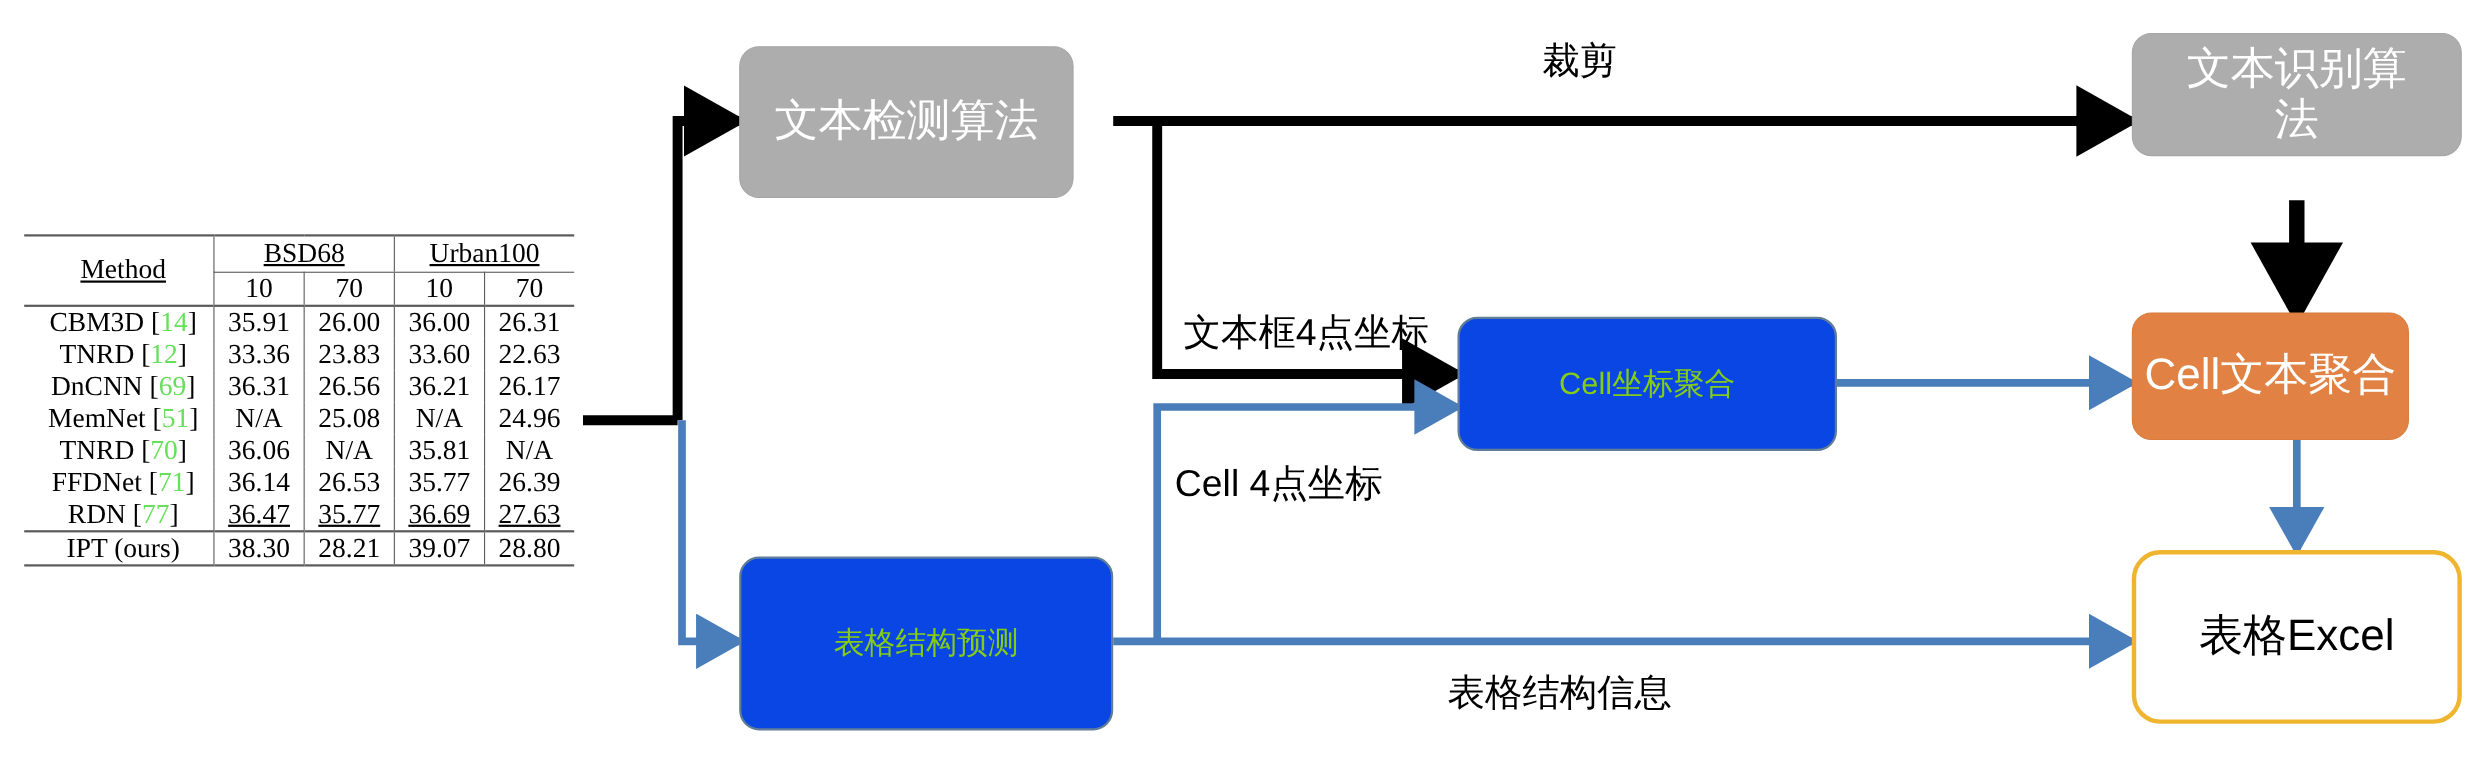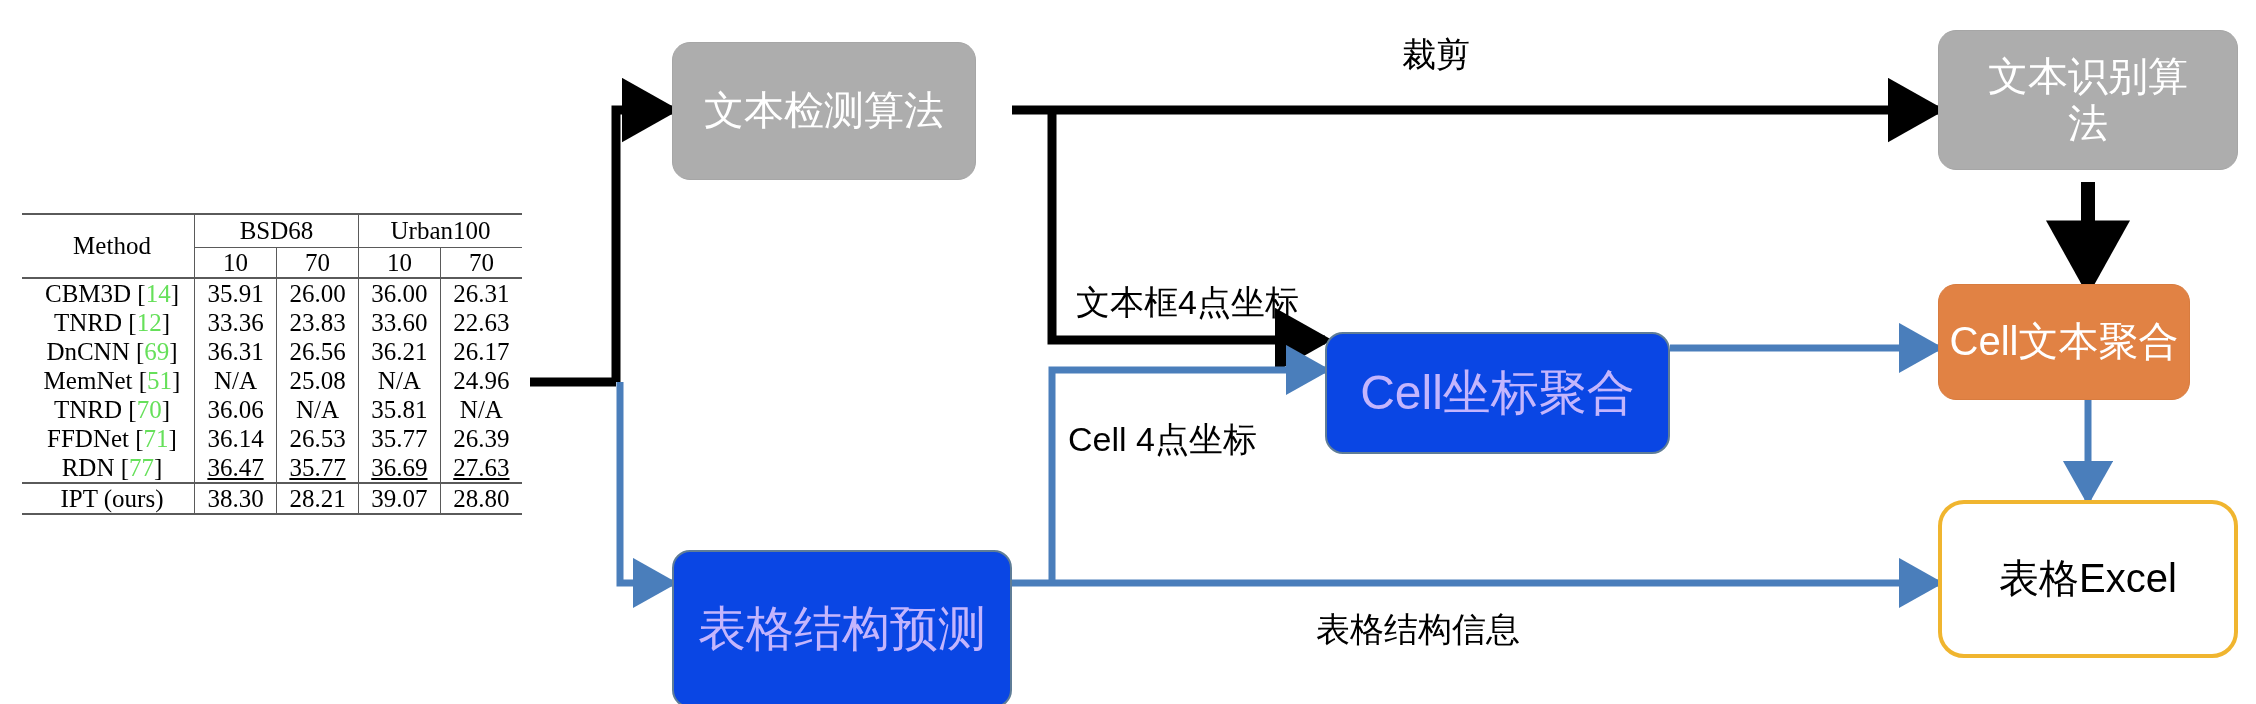--- a/index.html
+++ b/index.html
@@ -29,34 +29,34 @@
   .paper-table .hdr-bot td { border-bottom:2.5px solid #5a5a5a; }
   .paper-table .outer-bot td { border-bottom:2.5px solid #5a5a5a; }
   .paper-table .sep-above td { border-top:2.5px solid #5a5a5a; }
   .vl { border-left:1.6px solid #5a5a5a;margin-top:12px; }
   .ul-line { border-bottom:1.6px solid #5a5a5a; }
   .method-cell { text-align:left; padding-left:8px !important; }
   .ref { color:#66e05a; }
   .und { text-decoration:underline; text-underline-offset:2px; }
   .bold { font-weight:bold; }
   .rowtxt { height:20px; }
-  .grp { height:33px; }
+  .grp { height:33px;text-decoration:underline; }
 
   
   .box {
     position:absolute;
     box-sizing:border-box;
     display:flex; align-items:center; justify-content:center;
     text-align:center;
     border-radius:18px;
     line-height:1.18;
     font-weight:400;
   }
   .box-gray  { background:#adadad; color:#ffffff; border:1px solid #a6a6a6; font-size:40px; }
-  .box-blue  { background:#0a46e4; color:#c4b5fd; border:2px solid #5f7d97; font-size:48px;margin-top:44px; }
+  .box-blue  { background:#0a46e4; color:#84cc16; border:2px solid #5f7d97; font-size:28px; }
   .box-orange{ background:#e18244; color:#ffffff; border:1px solid #d87c3f; font-size:40px; }
   .box-excel { background:#ffffff; color:#000000; border:4px solid #f0b52f; font-size:40px; border-radius:26px; }
 
   .edge-label {
     position:absolute;
     color:#000;
     font-size:34px;
     white-space:nowrap;
   }
   svg.links { position:absolute; left:0; top:0; width:2256px; height:704px; pointer-events:none; }
@@ -191,21 +191,21 @@
 
     <g>
       <path d="M 1012,583 L 1938,583" stroke="#4a7ebb" stroke-width="7" fill="none" marker-end="url(#ah-blue)"></path>
     </g>
   </svg>
 
   <div class="box box-gray" style="left:672px; top:42px; width:304px; height:138px;">
     <span>文本检测算法</span>
   </div>
 
-  <div class="box box-gray" style="left:1938px; top:30px; width:300px; height:140px; padding:0 30px;text-align:center;">
+  <div class="box box-gray" style="left:1938px; top:30px; width:300px; height:112px; padding:0 30px;text-align:center;">
     <span>文本识别算法</span>
   </div>
 
   <div class="box box-blue" style="left:1325px; top:288px; width:345px; height:122px;">
     <span>Cell坐标聚合</span>
   </div>
 
   <div class="box box-orange" style="left:1938px; top:284px; width:252px; height:116px;">
     <span>Cell文本聚合</span>
   </div>

